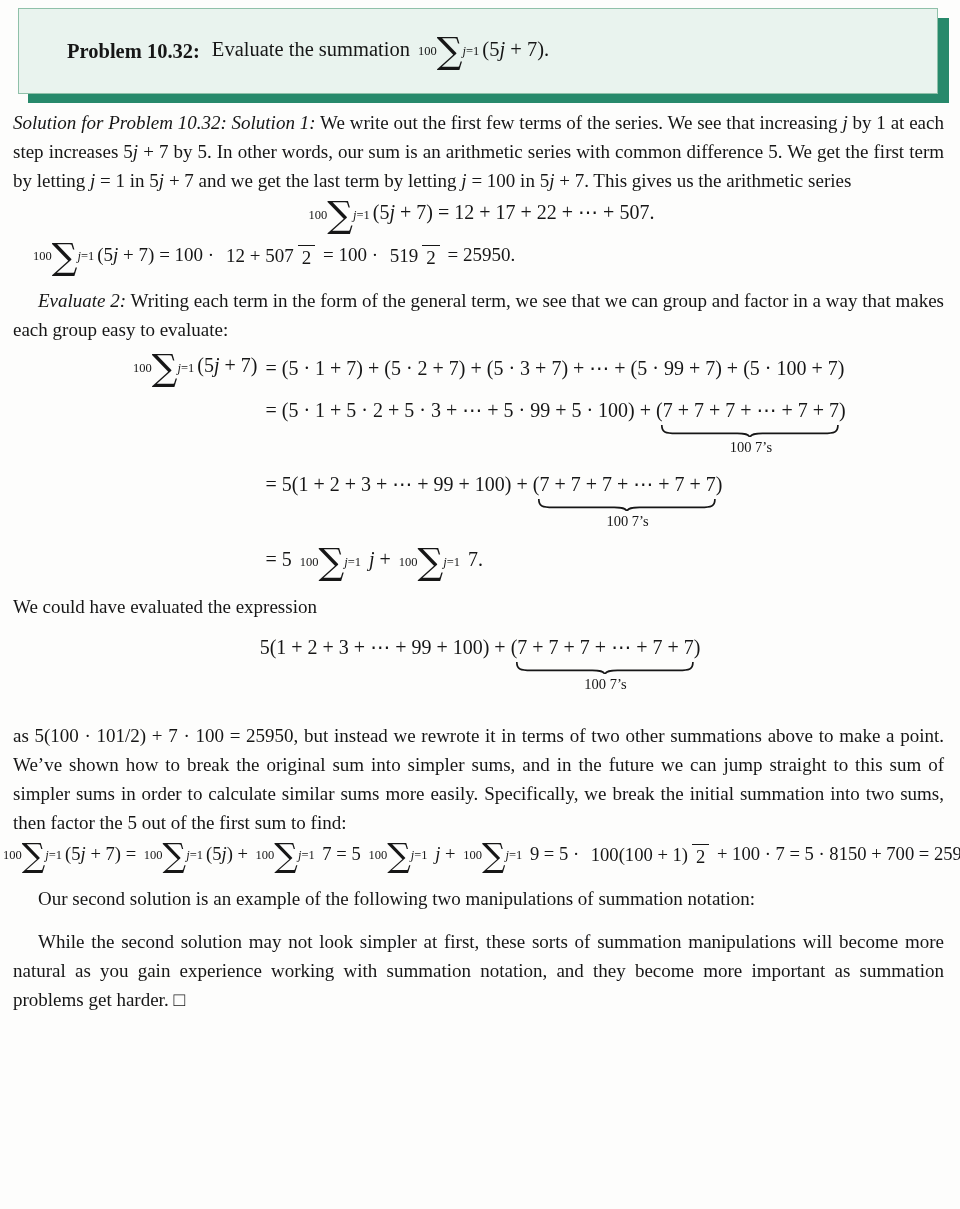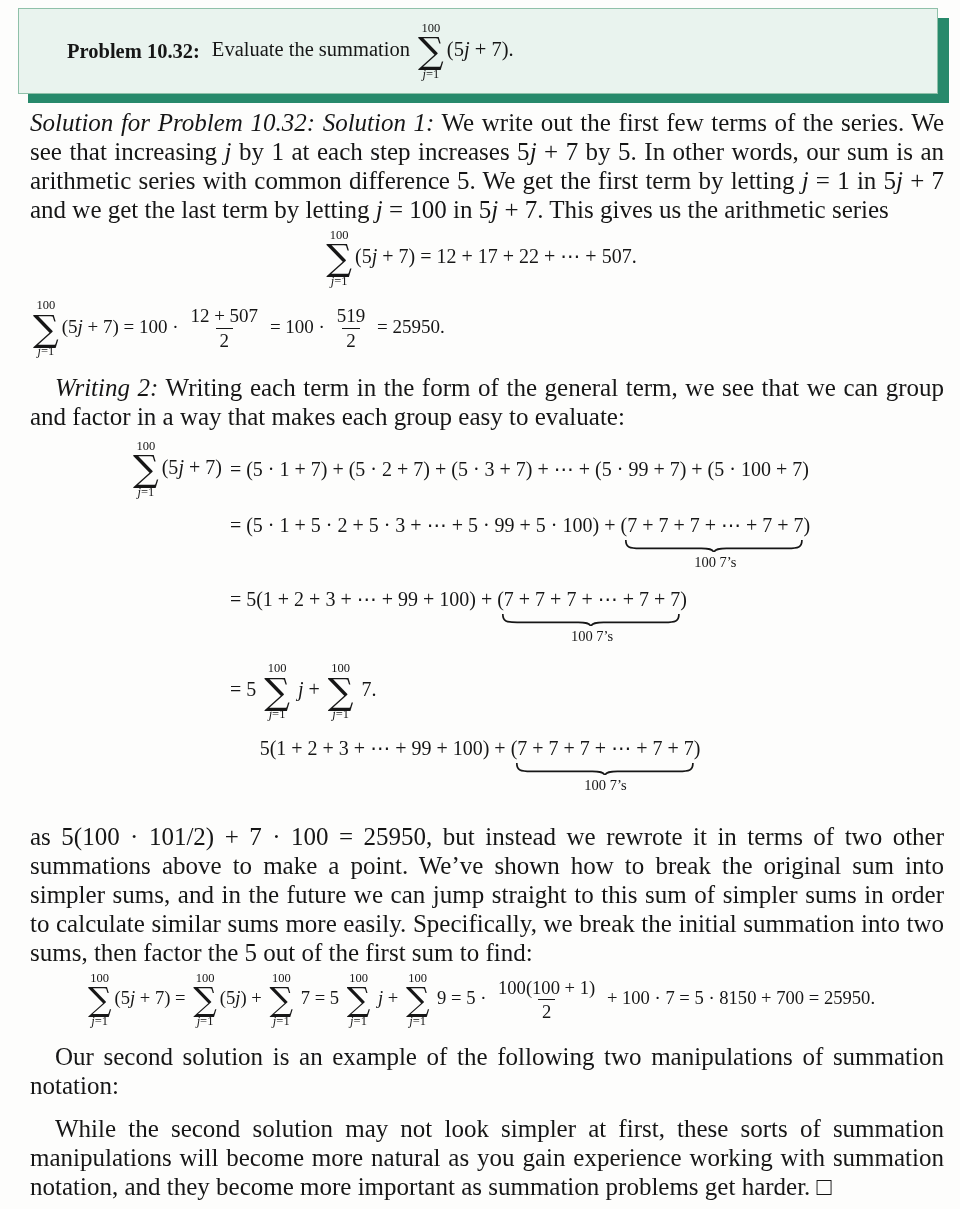--- a/index.html
+++ b/index.html
@@ -7,32 +7,32 @@
         font-family:"Liberation Serif",serif;color:#161616;background:#fdfdfc;}
 
   
   .pbwrap{position:relative;margin:8px 22px 0 18px;height:86px;}
   .pshadow{position:absolute;left:10px;top:10px;right:-11px;bottom:-9px;}
   .pbox{position:absolute;inset:0;border:1px solid;display:flex;align-items:center;
         padding:0 16px;font-size:20.5px;white-space:nowrap;}
   .plabel{font-weight:bold;margin-right:12px;margin-left:32px;}
 
   
-  .para{margin:14px 16px 0 30px;font-size:25px;line-height:29px;text-align:justify;}
+  .para{margin:14px 16px 0 13px;font-size:19px;line-height:29px;text-align:justify;}
   .indent{text-indent:25px;}
   .mline{margin:10px 14px 0 30px;font-size:19px;white-space:nowrap;}
 
   
   .mi{font-style:italic;}
   .mt{font-style:normal;}
-  .sum{display:inline-flex;flex-direction:column;align-items:center;
+  .sum{display:inline-flex;align-items:center;
        vertical-align:middle;line-height:1;margin:0 3px;}
   .slim{font-size:12.5px;line-height:1.15;}
   .sigma{font-size:36px;line-height:.88;font-family:"DejaVu Serif","DejaVu Sans",serif;}
-  .frac{display:inline-flex;flex-direction:column;align-items:center;
+  .frac{display:inline-flex;flex-direction:row;align-items:center;
         vertical-align:middle;line-height:1.15;margin:0 3px;text-align:center;}
   .frac .den{border-top:1.6px solid #161616;padding:1px 4px 0 4px;}
   .frac .num{padding:0 4px 1px 4px;}
 
   
   .deq{text-align:center;font-size:20px;white-space:nowrap;}
   .eq1{margin-top:4px;}
   .eq2{margin-top:14px;padding-bottom:48px;}
   .eq3{margin-top:4px;font-size:18.6px;}
   .eq3 .sigma{font-size:33px;}
@@ -81,21 +81,21 @@
         <span class="sigma">∑</span>
         <span class="slim"><span class="mi">j</span><span class="mt">=1</span></span>
       </span><span class="mt">(5</span><span class="mi">j</span><span class="mt"> + 7) = 100 · </span><span class="frac">
         <span class="num"><span class="mt">12 + 507</span></span>
         <span class="den"><span class="mt">2</span></span>
       </span><span class="mt"> = 100 · </span><span class="frac">
         <span class="num"><span class="mt">519</span></span>
         <span class="den"><span class="mt">2</span></span>
       </span><span class="mt"> = 25950.</span></div>
 
-  <p class="para indent"><span class="mi">Writing 2:</span><span class="mt">  Writing each term in the form of the general term, we see that we can group and factor in a way that makes each group easy to evaluate:</span></p>
+  <p class="para indent"><span class="mi">Evaluate 2:</span><span class="mt">  Writing each term in the form of the general term, we see that we can group and factor in a way that makes each group easy to evaluate:</span></p>
 
   <div class="eqblock">
     <div class="cell gap1"><span class="sum">
           <span class="slim">100</span>
           <span class="sigma">∑</span>
           <span class="slim"><span class="mi">j</span><span class="mt">=1</span></span>
         </span><span class="mt">(5</span><span class="mi">j</span><span class="mt"> + 7)</span></div>
     <div class="cell gap1"><span class="mt">= (5 · 1 + 7) + (5 · 2 + 7) + (5 · 3 + 7) + ⋯ + (5 · 99 + 7) + (5 · 100 + 7)</span></div>
 
     <div class="cell"></div>
@@ -117,20 +117,21 @@
           <span class="slim">100</span>
           <span class="sigma">∑</span>
           <span class="slim"><span class="mi">j</span><span class="mt">=1</span></span>
         </span><span class="mi"> j</span><span class="mt"> + </span><span class="sum">
           <span class="slim">100</span>
           <span class="sigma">∑</span>
           <span class="slim"><span class="mi">j</span><span class="mt">=1</span></span>
         </span><span class="mt"> 7.</span></div>
   </div>
 
+  <p class="para"><span class="mt">We could have evaluated the expression</span></p>
 
   <div class="deq eq2">
     <span><span class="mt">5(1 + 2 + 3 + ⋯ + 99 + 100) + </span></span><span class="ubgroup"><span><span class="mt">(7 + 7 + 7 + ⋯ + 7 + 7)</span></span><svg class="brace" viewBox="0 0 200 14" preserveAspectRatio="none">
           <path d="M2,1 C2,9 6,10 18,10 L86,10 C95,10 98,11 100,14 C102,11 105,10 114,10 L182,10 C194,10 198,9 198,1" fill="none" stroke="currentColor" stroke-width="1.7" vector-effect="non-scaling-stroke"></path>
         </svg><span class="ublbl">100 7’s</span></span>
   </div>
 
   <p class="para"><span class="mt">as 5(100 · 101/2) + 7 · 100 = 25950, but instead we rewrote it in terms of two other summations above to make a point. We’ve shown how to break the original sum into simpler sums, and in the future we can jump straight to this sum of simpler sums in order to calculate similar sums more easily. Specifically, we break the initial summation into two sums, then factor the 5 out of the first sum to find:</span></p>
 
   <div class="deq eq3"><span class="sum">

